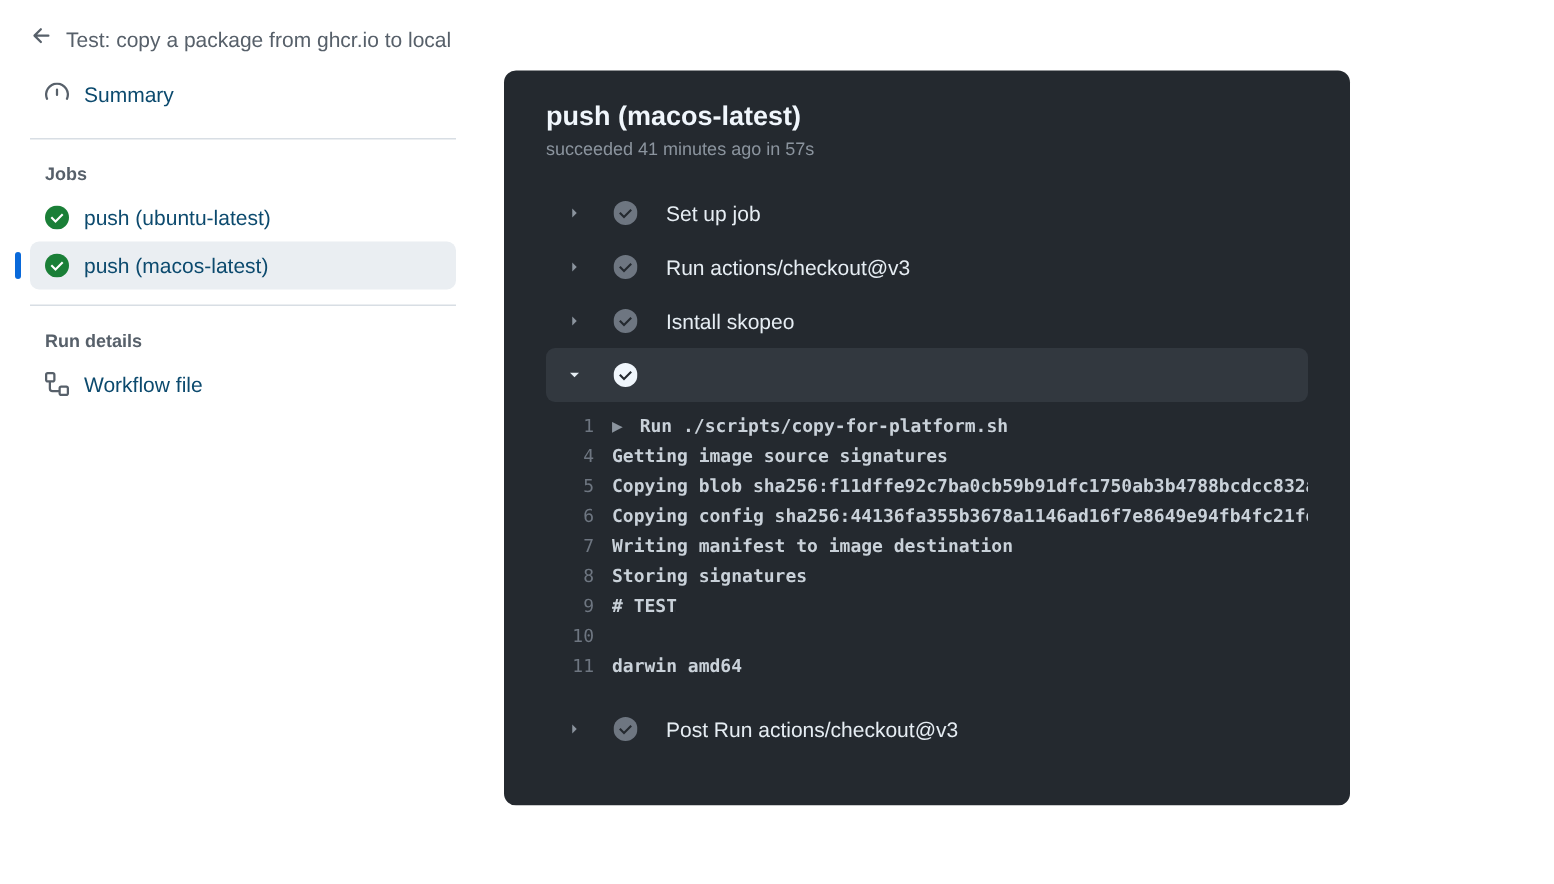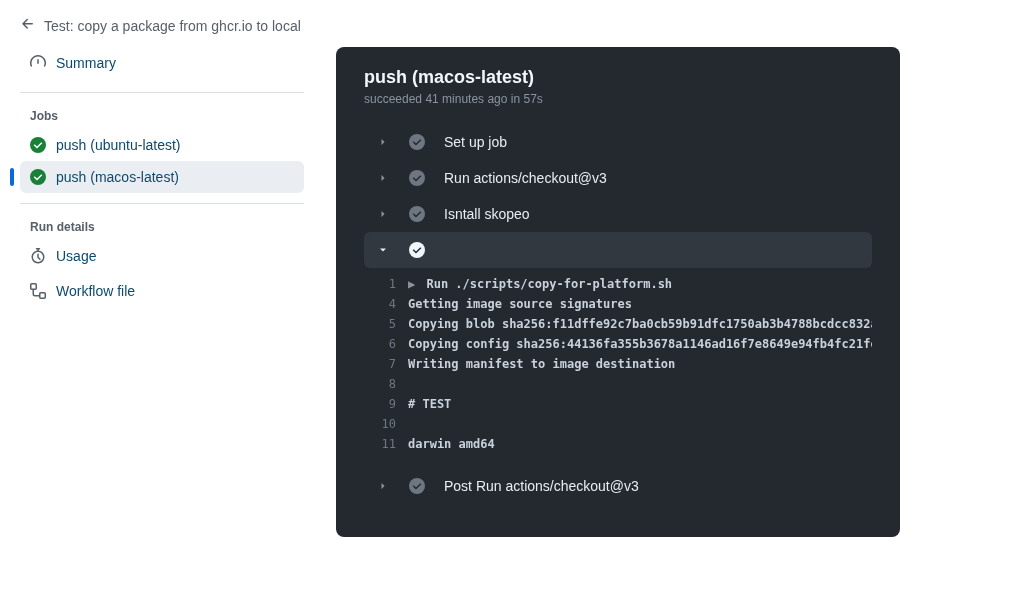--- a/index.html
+++ b/index.html
@@ -196,28 +196,20 @@
         </span>
         <span>push (macos-latest)</span>
       </div>
 
       <hr>
       <div class="section-label">Run details</div>
 
       <div class="nav-item">
         <span>
           <svg width="16" height="16" viewBox="0 0 16 16">
-              <path fill="#57606a" d="M5.75.75a.75.75 0 0 1 .75-.75h3a.75.75 0 0 1 0 1.5h-.75v1.04a6.5 6.5 0 1 1-1.5 0V1.5h-.75a.75.75 0 0 1-.75-.75zM8 4a5 5 0 1 0 0 10A5 5 0 0 0 8 4zm.75 2.25v2.69l1.72 1.72a.75.75 0 1 1-1.06 1.06L7.47 9.78A.75.75 0 0 1 7.25 9.25V6.25a.75.75 0 0 1 1.5 0z"></path>
-            </svg>
-        </span>
-        <span>Usage</span>
-      </div>
-      <div class="nav-item">
-        <span>
-          <svg width="16" height="16" viewBox="0 0 16 16">
               <path fill="#57606a" d="M0 1.75C0 .78.78 0 1.75 0h3.5C6.22 0 7 .78 7 1.75v3.5C7 6.22 6.22 7 5.25 7H4v4a1 1 0 0 0 1 1h4v-1.25C9 9.78 9.78 9 10.75 9h3.5c.97 0 1.75.78 1.75 1.75v3.5c0 .97-.78 1.75-1.75 1.75h-3.5C9.78 16 9 15.22 9 14.25V13.5H5A2.5 2.5 0 0 1 2.5 11V7H1.75C.78 7 0 6.22 0 5.25zm1.75-.25a.25.25 0 0 0-.25.25v3.5c0 .14.11.25.25.25h3.5a.25.25 0 0 0 .25-.25v-3.5a.25.25 0 0 0-.25-.25zm9 9a.25.25 0 0 0-.25.25v3.5c0 .14.11.25.25.25h3.5a.25.25 0 0 0 .25-.25v-3.5a.25.25 0 0 0-.25-.25z"></path>
             </svg>
         </span>
         <span>Workflow file</span>
       </div>
     </aside>
 
     <div class="job-panel">
       <div class="job-header">
         <h2>push (macos-latest)</h2>
@@ -305,20 +297,21 @@
           <div class="log-line">
             <span class="ln">6</span>
             <span class="txt">Copying config sha256:44136fa355b3678a1146ad16f7e8649e94fb4fc21fe77e8310c060f61caaff8a</span>
           </div>
           <div class="log-line">
             <span class="ln">7</span>
             <span class="txt">Writing manifest to image destination</span>
           </div>
           <div class="log-line">
             <span class="ln">8</span>
+            <span class="txt">Storing signatures</span>
           </div>
           <div class="log-line">
             <span class="ln">9</span>
             <span class="txt"># TEST</span>
           </div>
           <div class="log-line">
             <span class="ln">10</span>
             <span class="txt"></span>
           </div>
           <div class="log-line">

